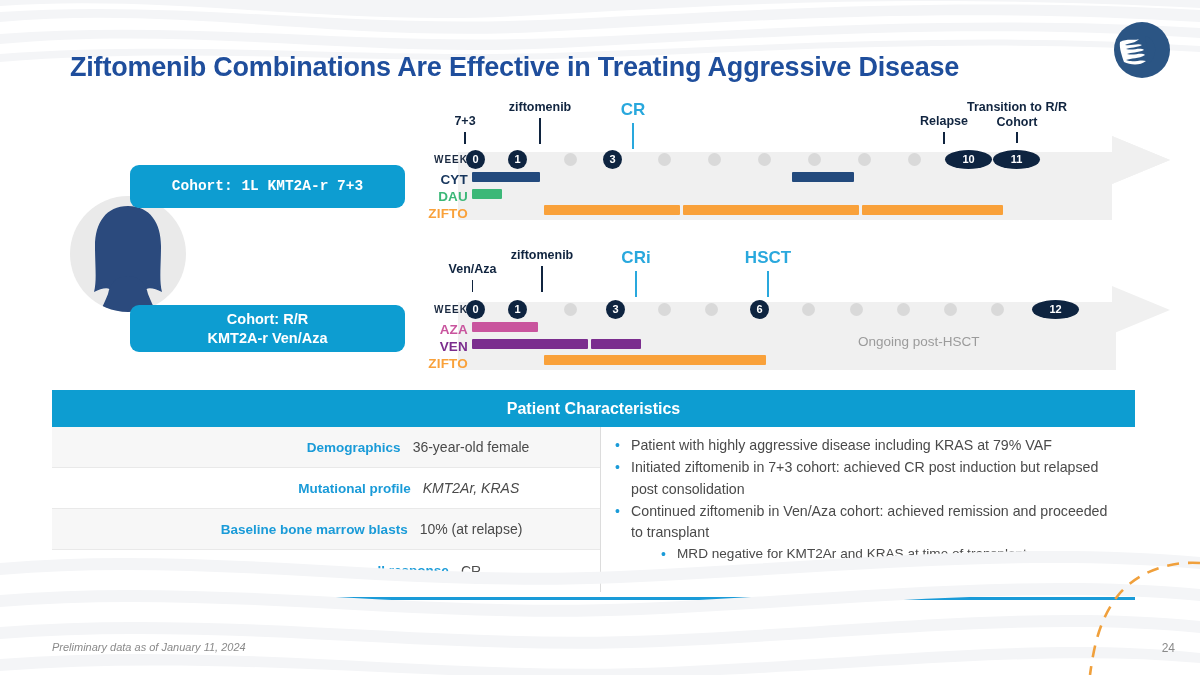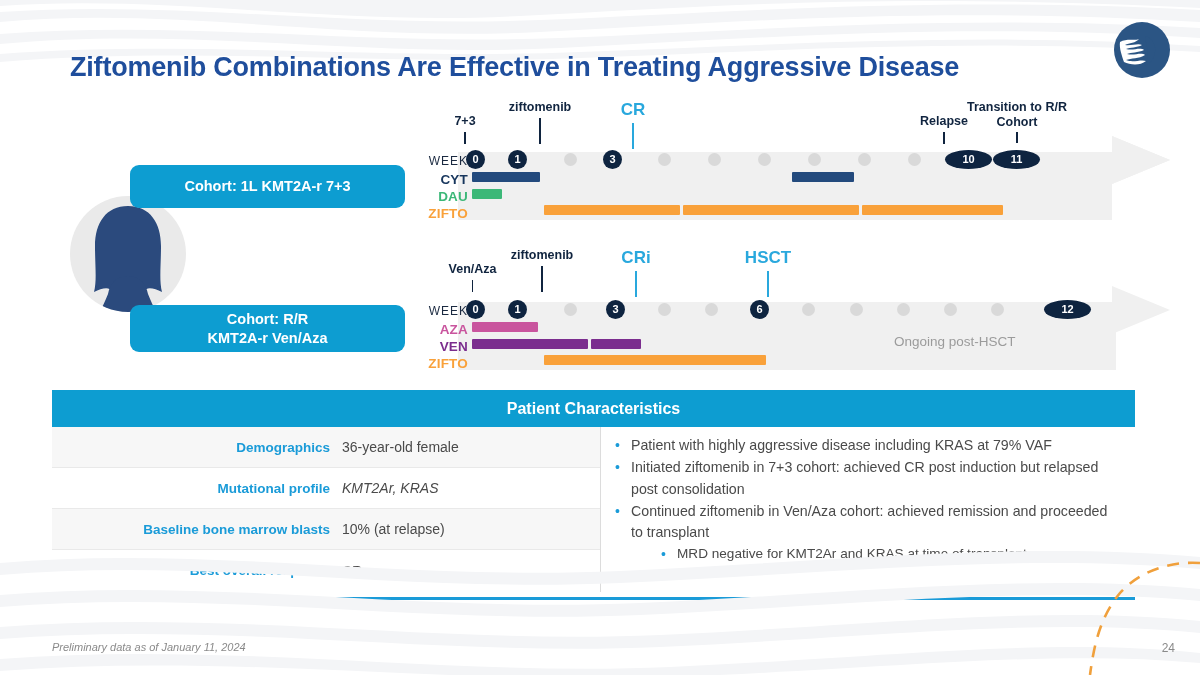--- a/index.html
+++ b/index.html
@@ -28,35 +28,35 @@
   
   .avatar{position:absolute;left:66px;top:192px;width:124px;height:124px;}
 
   
   .cohort-pill{
     position:absolute;background:#0d9dd1;border-radius:9px;
     color:#fff;font-weight:bold;text-align:center;
     display:flex;align-items:center;justify-content:center;
     font-size:14.5px;line-height:1.28;
   }
-  #cohort-pill-1{left:130px;top:165px;width:275px;height:43px;}
+  #cohort-pill-1{left:130px;top:165px;width:275px;height:43px;font-family:Liberation Mono, monospace;}
   #cohort-pill-2{left:130px;top:305px;width:275px;height:47px;}
 
   
   .timeline{position:absolute;}
   #timeline-1{left:440px;top:100px;width:730px;height:120px;}
   #timeline-2{left:440px;top:248px;width:730px;height:122px;}
 
   .tl-arrow{position:absolute;left:0;top:0;width:730px;}
 
   .tl-rowlabel{
     position:absolute;font-weight:bold;text-align:right;
     font-size:13.5px;letter-spacing:0.2px;
   }
-  .lbl-week{font-size:12px;color:#1b2a41;letter-spacing:1px;font-weight:normal;}
+  .lbl-week{font-size:10px;color:#1b2a41;letter-spacing:1px;font-weight:bold;}
   .lbl-cyt{color:#16355c;}
   .lbl-dau{color:#3cb878;}
   .lbl-zifto{color:#f9a13a;}
   .lbl-aza{color:#c9559e;}
   .lbl-ven{color:#7b2d8e;}
 
   .tl-dot{
     position:absolute;border-radius:50%;
   }
   .tl-dot.plain{background:#d9d9d9;width:13px;height:13px;}
@@ -79,34 +79,34 @@
     position:absolute;text-align:center;font-size:12.5px;
     font-weight:bold;color:#10243f;line-height:1.16;white-space:nowrap;
   }
   .tl-ann.cyan{color:#29a8dd;font-size:17px;font-weight:bold;}
   .tl-ann .tick{
     display:block;width:1.6px;margin:3px auto 0;background:#10243f;
   }
   .tl-ann.cyan .tick{background:#29a8dd;}
 
   .ongoing{
-    position:absolute;font-size:13.5px;color:#9b9b9b;white-space:nowrap;margin-left:36px;
+    position:absolute;font-size:13.5px;color:#9b9b9b;white-space:nowrap;
   }
 
   
   .pc{position:absolute;left:52px;top:390px;width:1083px;height:210px;background:#fff;}
   .pc-header{
     height:37px;background:#0d9dd1;color:#fff;font-weight:bold;
     font-size:16px;display:flex;align-items:center;justify-content:center;
   }
   .pc-body{display:flex;height:165px;}
   .pc-left{width:548px;border-right:1px solid #dcdcdc;}
   .pc-row{
     display:flex;align-items:center;height:41px;
-    border-bottom:1px solid #e9e9e9;box-sizing:border-box;
+    border-bottom:1px solid #e9e9e9;box-sizing:border-box;justify-content:center;
   }
   .pc-row:nth-child(odd){background:#f7f7f7;}
   .pc-row:nth-child(even){background:#ffffff;}
   .pc-row:last-child{border-bottom:none;}
   .pc-label{
     width:290px;text-align:right;padding-right:12px;box-sizing:border-box;
     color:#1a9bd8;font-weight:bold;font-size:13.5px;
   }
   .pc-value{color:#4a4a4a;font-size:14px;}
   .pc-value.ital{font-style:italic;}
@@ -260,21 +260,21 @@
     <div class="tl-dot plain" style="left:124px;top:55px;"></div>
     <div class="tl-dot num" style="left:166px;top:52px;">3</div>
     <div class="tl-dot plain" style="left:218px;top:55px;"></div>
     <div class="tl-dot plain" style="left:265px;top:55px;"></div>
     <div class="tl-dot num" style="left:310px;top:52px;">6</div>
     <div class="tl-dot plain" style="left:362px;top:55px;"></div>
     <div class="tl-dot plain" style="left:410px;top:55px;"></div>
     <div class="tl-dot plain" style="left:457px;top:55px;"></div>
     <div class="tl-dot plain" style="left:504px;top:55px;"></div>
     <div class="tl-dot plain" style="left:551px;top:55px;"></div>
-    <div class="tl-dot num wide" style="left:592px;top:52px;margin-left:12px;">12</div>
+    <div class="tl-dot num wide" style="left:592px;top:52px;">12</div>
 
     <div class="tl-rowlabel lbl-aza" style="left:-14px;top:74px;width:42px;">AZA</div>
     <div class="tl-bar bar-aza" style="left:32px;top:74px;width:66px;"></div>
 
     <div class="tl-rowlabel lbl-ven" style="left:-14px;top:91px;width:42px;">VEN</div>
     <div class="tl-bar bar-ven" style="left:32px;top:91px;width:116px;"></div>
     <div class="tl-bar bar-ven" style="left:151px;top:91px;width:50px;"></div>
 
     <div class="tl-rowlabel lbl-zifto" style="left:-20px;top:108px;width:48px;">ZIFTO</div>
     <div class="tl-bar bar-zifto" style="left:104px;top:107px;width:222px;"></div>

